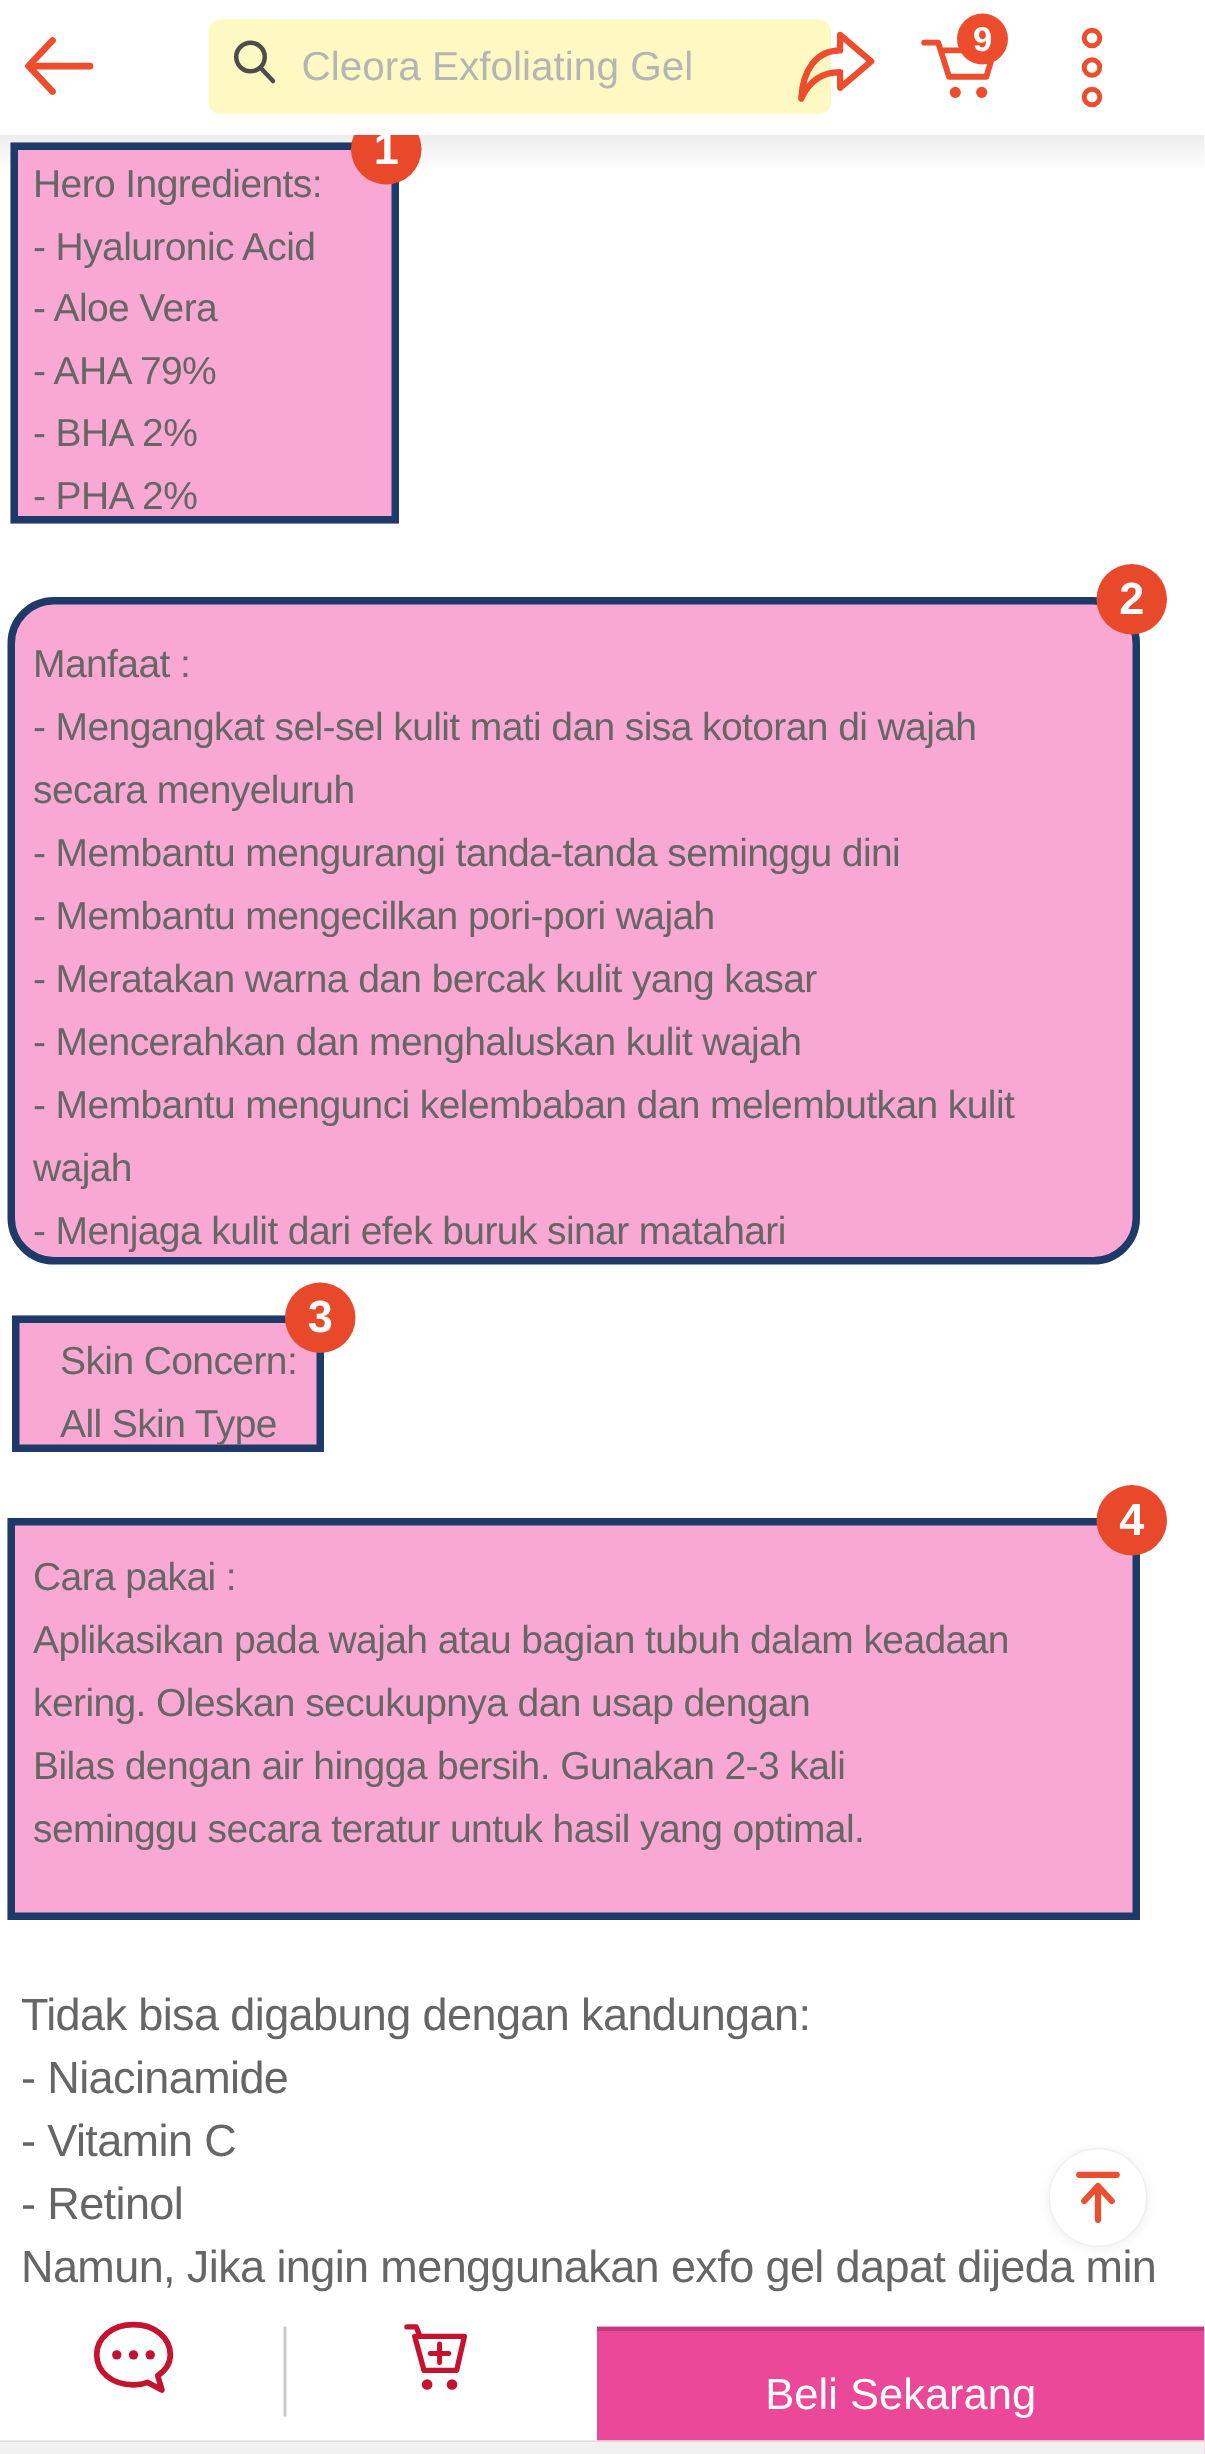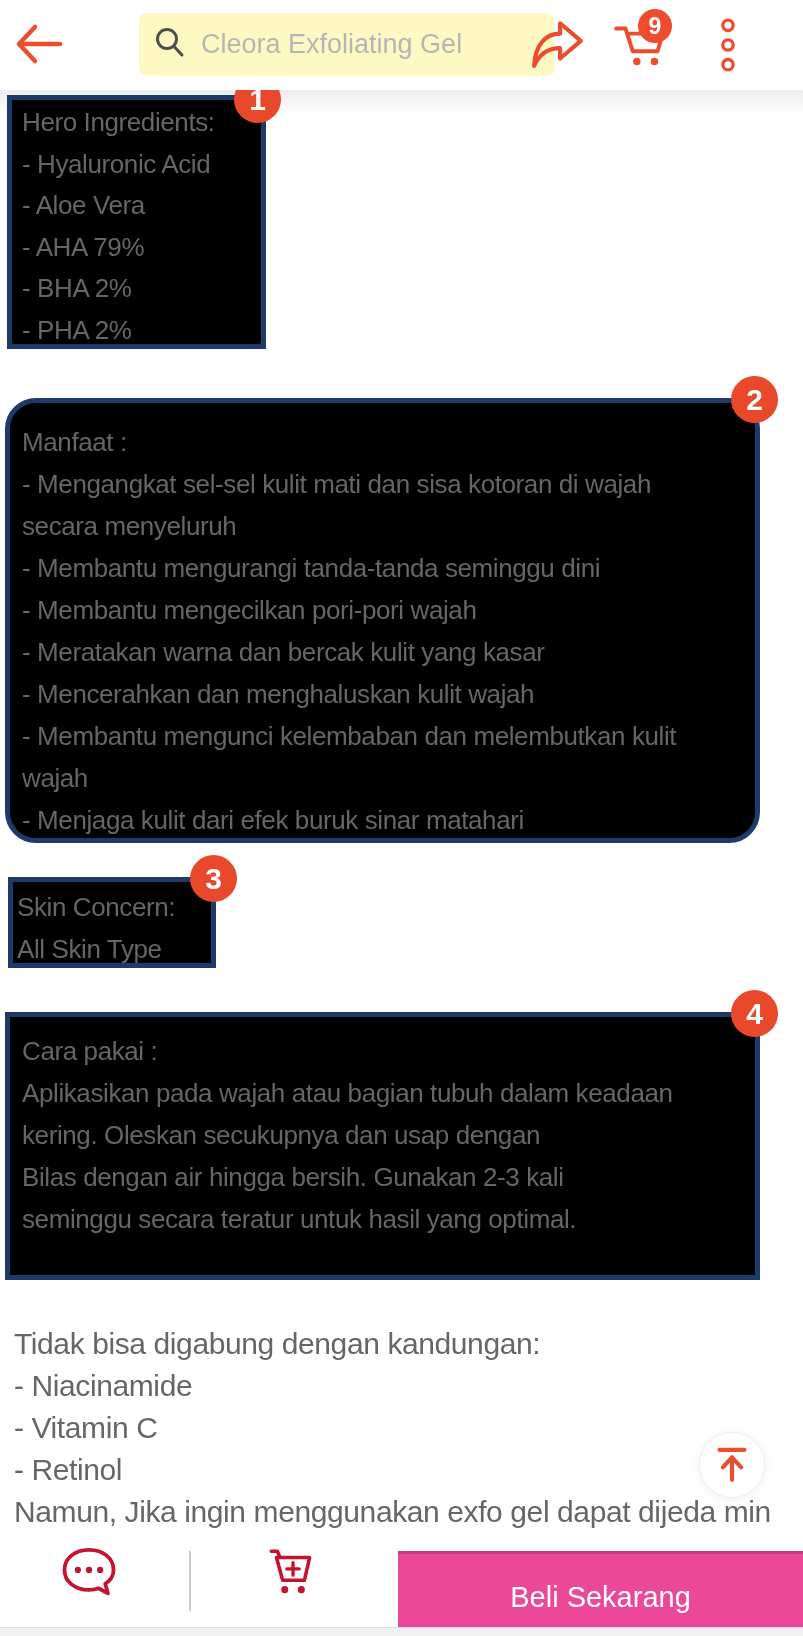--- a/index.html
+++ b/index.html
@@ -16,25 +16,25 @@
   .searchbox svg{flex:0 0 auto;margin-right:12px;}
   .searchbox input{flex:1;border:none;background:transparent;outline:none;font-family:"Liberation Sans","DejaVu Sans",sans-serif;font-size:27px;color:#8a8a8a;min-width:0;}
   .searchbox input::placeholder{color:#b5b5b5;opacity:1;}
   .share-btn{position:absolute;left:527px;top:15px;width:62px;height:60px;display:flex;align-items:center;justify-content:center;background:none;border:none;cursor:pointer;}
   .cart-btn{position:absolute;left:606px;top:13px;width:66px;height:66px;background:none;border:none;cursor:pointer;}
   .cart-badge{position:absolute;left:32px;top:-4px;width:34px;height:34px;border-radius:50%;background:#EE4D2D;color:#fff;font-size:23px;font-weight:bold;display:flex;align-items:center;justify-content:center;}
   .menu-btn{position:absolute;left:705px;top:14px;width:46px;height:64px;display:flex;align-items:center;justify-content:center;background:none;border:none;cursor:pointer;}
   
   .band{position:absolute;left:0;top:88px;width:803px;height:26px;background:linear-gradient(180deg,#ebebeb 0%,#fbfbfb 80%,#ffffff 100%);z-index:1;}
   
-  .abox{position:absolute;border:5px solid #1D3A69;background:#000000;box-sizing:border-box;overflow:hidden;z-index:5;
+  .abox{position:absolute;border:5px solid #1D3A69;background:#f9a8d4;box-sizing:border-box;overflow:hidden;z-index:5;
         font-size:26px;line-height:42px;color:#666666;letter-spacing:-0.4px;}
   #box1{left:7px;top:95px;width:259px;height:254px;padding:2px 8px 0 10px;line-height:41.5px;}
   #box2{left:5px;top:398px;width:755px;height:445px;padding:18px 28px 0 12px;border-radius:31px;}
-  #box3{left:8px;top:877px;width:208px;height:91px;padding:4px 6px 0 4px;}
+  #box3{left:8px;top:877px;width:208px;height:91px;padding:4px 6px 0 27px;}
   #box4{left:5px;top:1012px;width:755px;height:268px;padding:13px 28px 0 12px;}
   .ln{white-space:normal;}
   .badge{position:absolute;width:47px;height:47px;border-radius:50%;background:#E8492B;color:#ffffff;
          font-size:30px;font-weight:bold;display:flex;align-items:center;justify-content:center;z-index:10;}
   #badge1{left:234px;top:76px;}
   #badge2{left:731px;top:376px;}
   #badge3{left:190px;top:855px;}
   #badge4{left:731px;top:990px;}
   
   .note{position:absolute;left:14px;top:1323px;width:780px;font-size:30px;line-height:42px;color:#666666;letter-spacing:-0.4px;z-index:2;}

